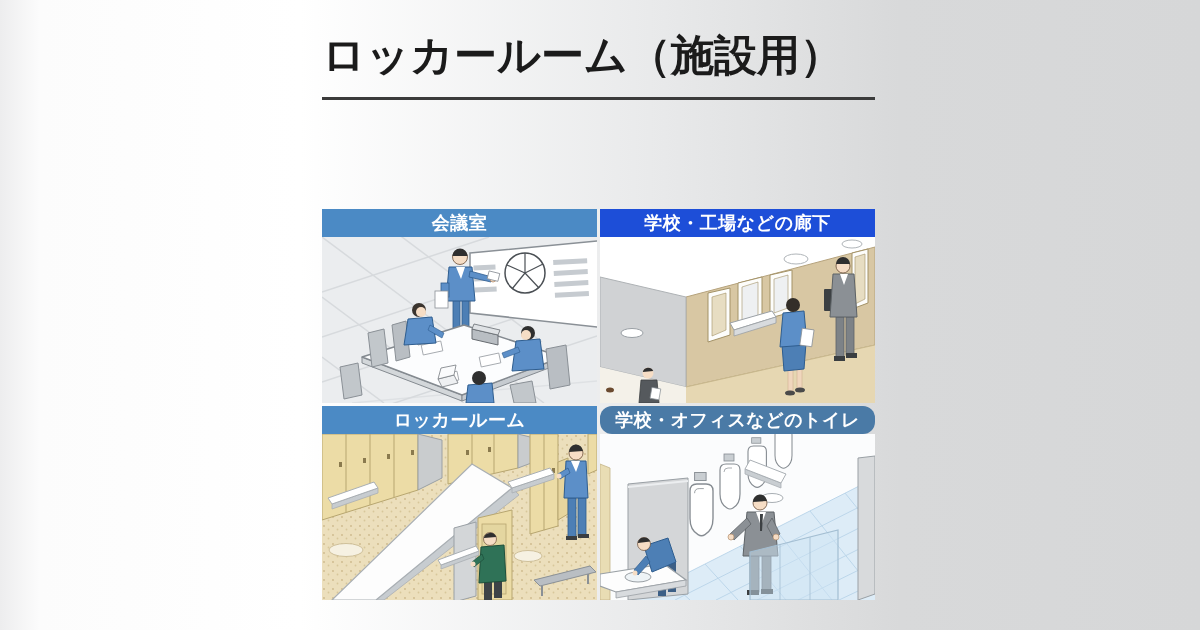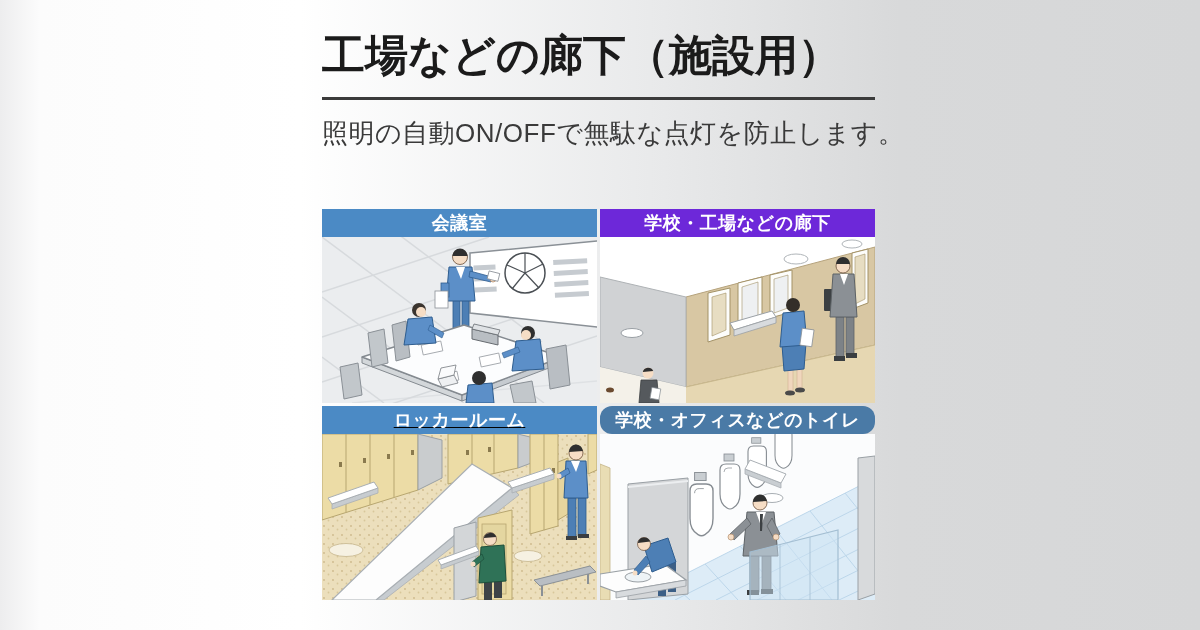--- a/index.html
+++ b/index.html
@@ -23,24 +23,23 @@
   .panel{width:275px;}
   .panel-header{height:28px;display:flex;align-items:center;justify-content:center;}
   .panel-label{color:#ffffff;font-size:18px;font-weight:700;letter-spacing:0.5px;line-height:28px;}
   .panel-art{height:166px;background:#ffffff;overflow:hidden;}
   .panel-art svg{display:block;}
 </style>
 </head>
 <body>
 
 <div class="content">
-  <h1 class="title">工場などの廊下（施設用）</h1>
+  <h1 class="title">ロッカールーム（施設用）</h1>
   <div class="rule"></div>
   <div class="desc">
-    <p>照明の自動ON/OFFで無駄な点灯を防止します。</p>
   </div>
 </div>
 
 <div class="grid">
 
   <section class="panel">
     <div class="panel-header" style="background-color: rgb(75, 138, 197);">
       <span class="panel-label">会議室</span>
     </div>
     <div class="panel-art">
@@ -123,21 +122,21 @@
             <circle cx="204" cy="98" r="5" fill="#f6ddc5"></circle>
           <polygon points="188,148 210,144 214,166 192,166" fill="#c2c7cb" stroke="#8a9096" stroke-width="1"></polygon>
           <polygon points="146,148 170,146 172,166 144,166" fill="#5c8fc8" stroke="#2e5d8f" stroke-width="1"></polygon>
           <circle cx="157" cy="141" r="7" fill="#2f2f2f"></circle>
         </g>
       </svg>
     </div>
   </section>
 
   <section class="panel">
-    <div class="panel-header" style="background-color: #6d28d9;">
+    <div class="panel-header" style="background-color: #1d4ed8;">
       <span class="panel-label">学校・工場などの廊下</span>
     </div>
     <div class="panel-art">
       <svg width="275" height="166" viewBox="0 0 275 166" preserveAspectRatio="none">
         <rect width="275" height="166" fill="#ffffff"></rect>
         <polygon points="86,60 275,10 275,108 86,150" fill="#d8c7a3" stroke="#b5a27c" stroke-width="1"></polygon>
         <g>
           <polygon points="108,56 130,51 130,98 108,105" fill="#fdfdfb" stroke="#a39267" stroke-width="1"></polygon>
           <polygon points="112,60 126,56 126,93 112,99" fill="#e7ddc2" stroke="#a39267" stroke-width="0.6"></polygon>
           <polygon points="138,46 162,40 162,85 138,92" fill="#fdfdfb" stroke="#a39267" stroke-width="1"></polygon>
@@ -184,21 +183,21 @@
           <rect x="51" y="151" width="9" height="11" fill="#ffffff" stroke="#8a9096" stroke-width="0.7" transform="rotate(10 55 156)"></rect>
           <circle cx="48" cy="136" r="5.5" fill="#f6ddc5"></circle>
           <path d="M42.8,135 a5.5,5.5 0 0 1 10.4,-1 z" fill="#2f2f2f"></path>
         </g>
         <ellipse cx="10" cy="153" rx="4" ry="2.5" fill="#6b4a2f"></ellipse>
       </svg>
     </div>
   </section>
 
   <section class="panel">
-    <div class="panel-header" style="background-color: rgb(75, 138, 197); text-decoration: underline;">
+    <div class="panel-header" style="background-color: rgb(75, 138, 197);">
       <span class="panel-label">ロッカールーム</span>
     </div>
     <div class="panel-art">
       <svg width="275" height="166" viewBox="0 0 275 166" preserveAspectRatio="none">
         <defs>
           <pattern id="carpet" width="9" height="9" patternUnits="userSpaceOnUse">
             <rect width="9" height="9" fill="#ecdfbc"></rect>
             <circle cx="2" cy="2" r="0.9" fill="#cdb98b"></circle>
               <circle cx="6.5" cy="5.5" r="0.9" fill="#d8c79a"></circle>
           </pattern>

